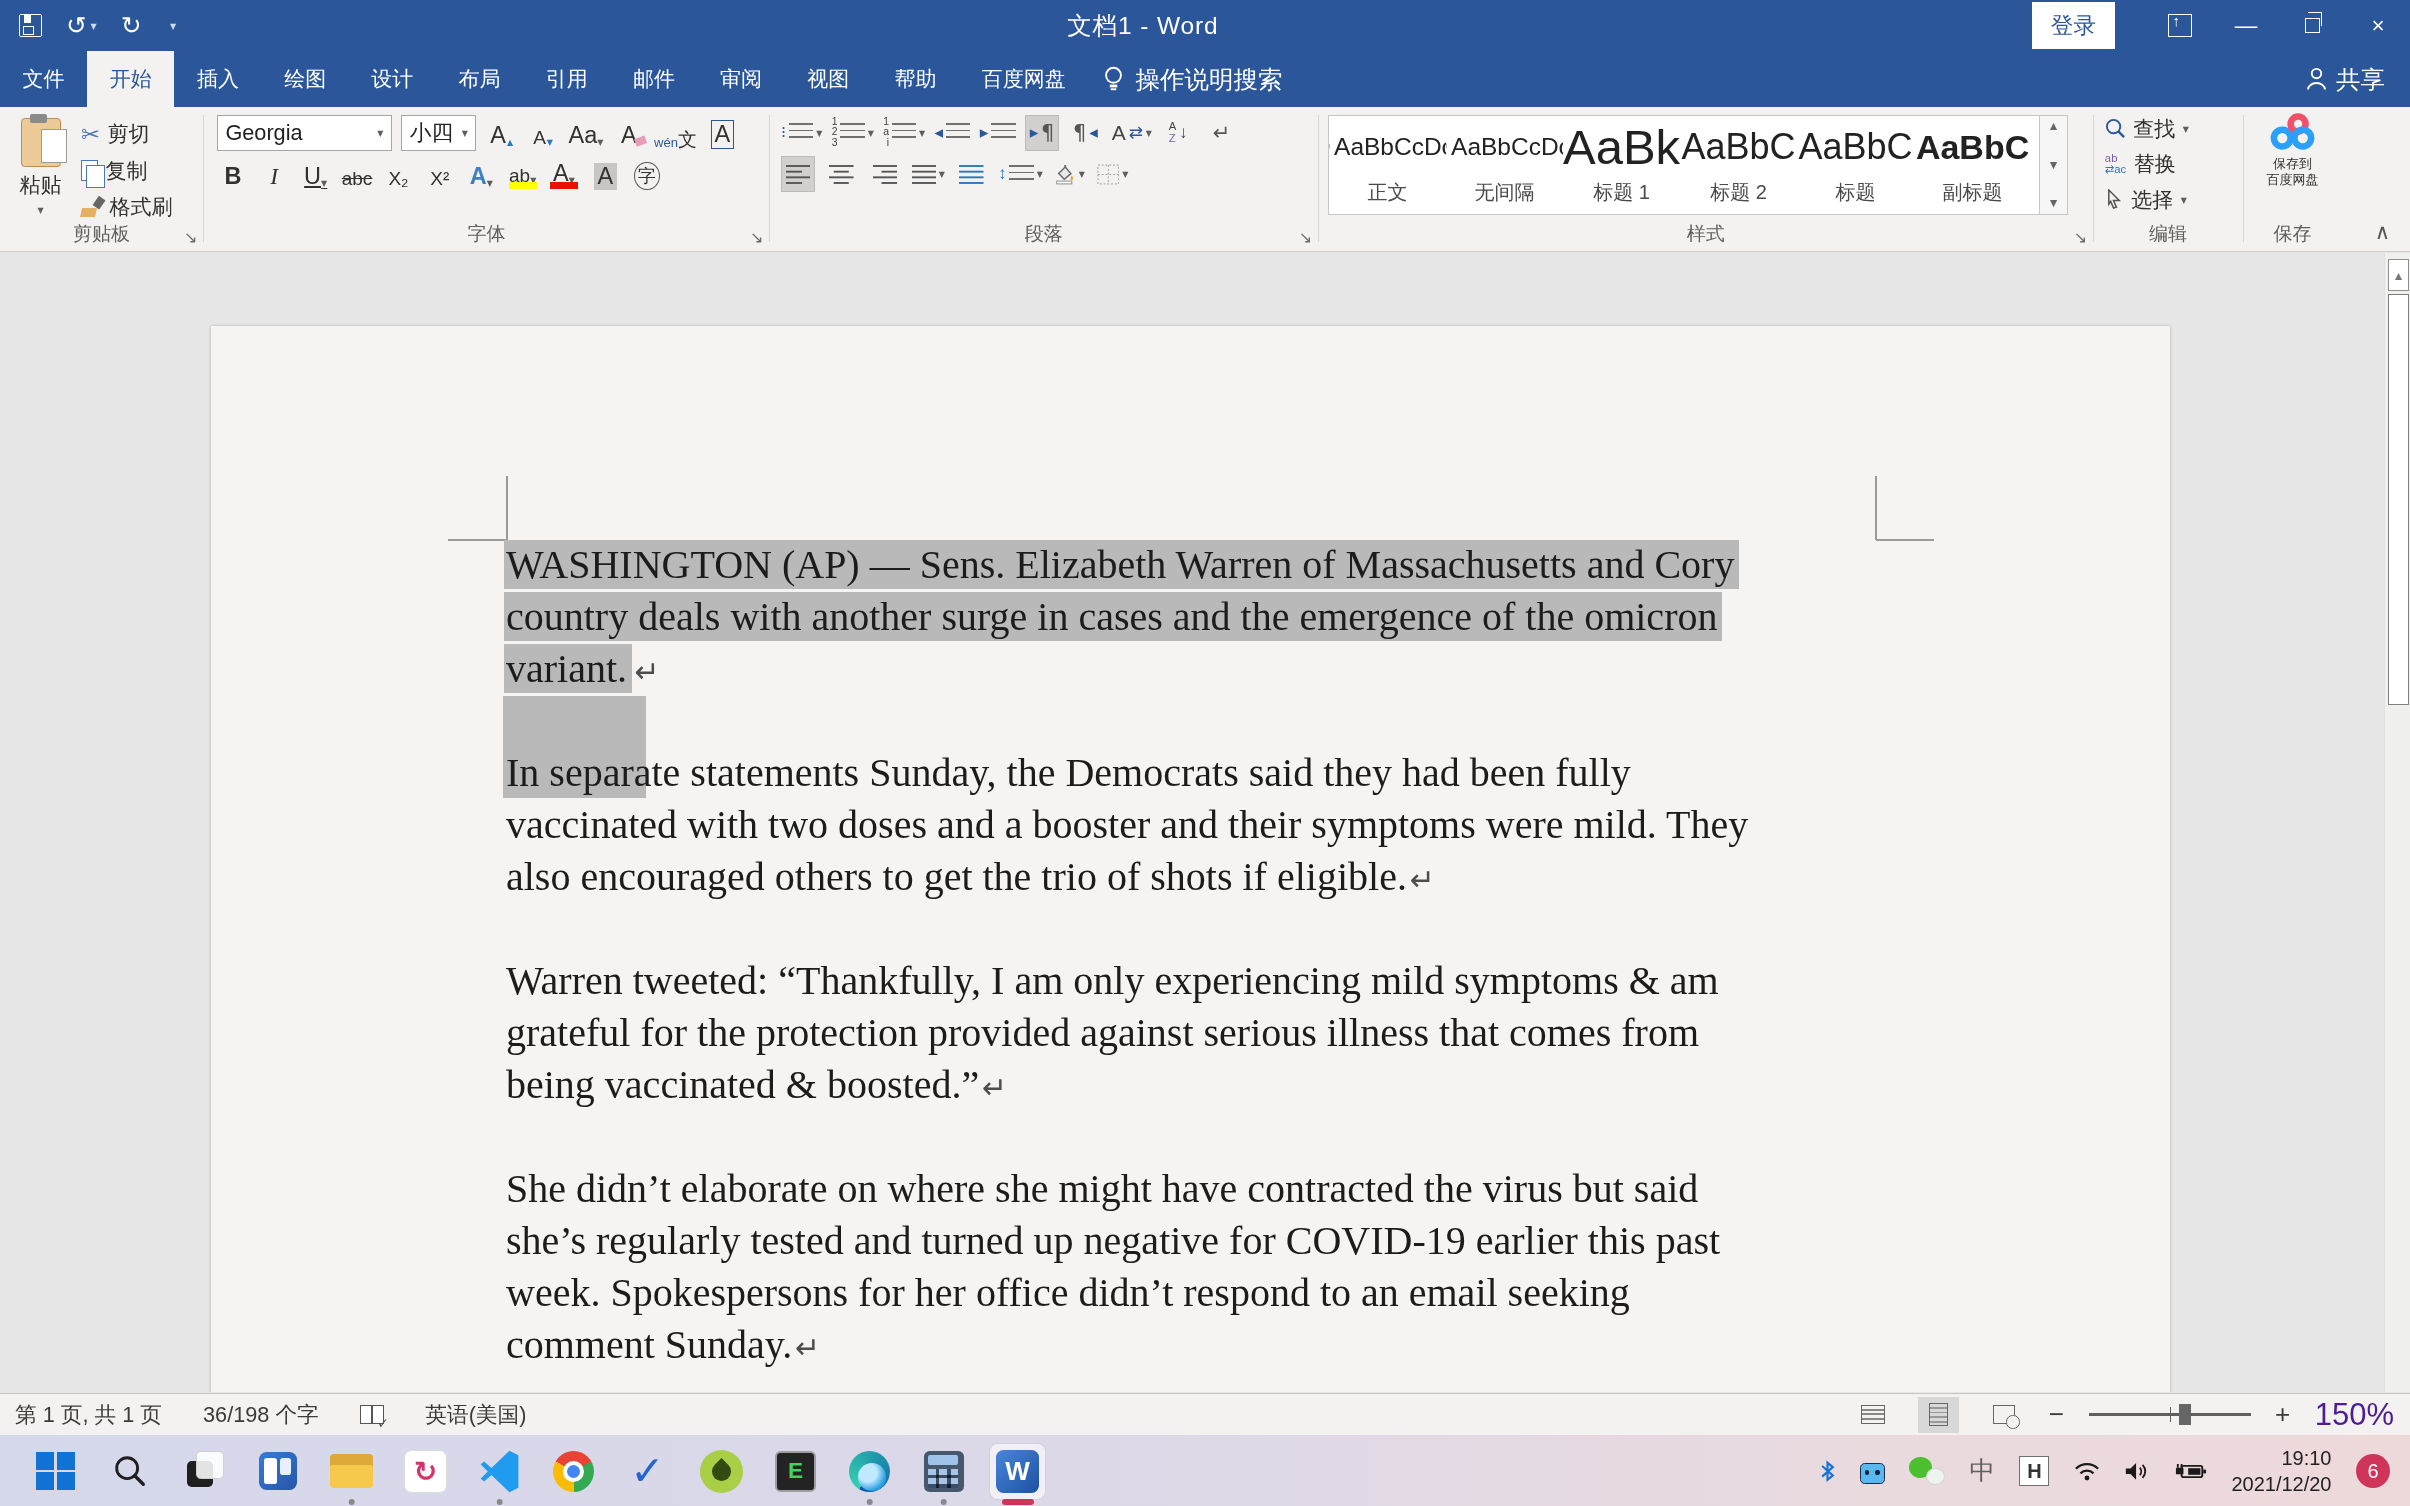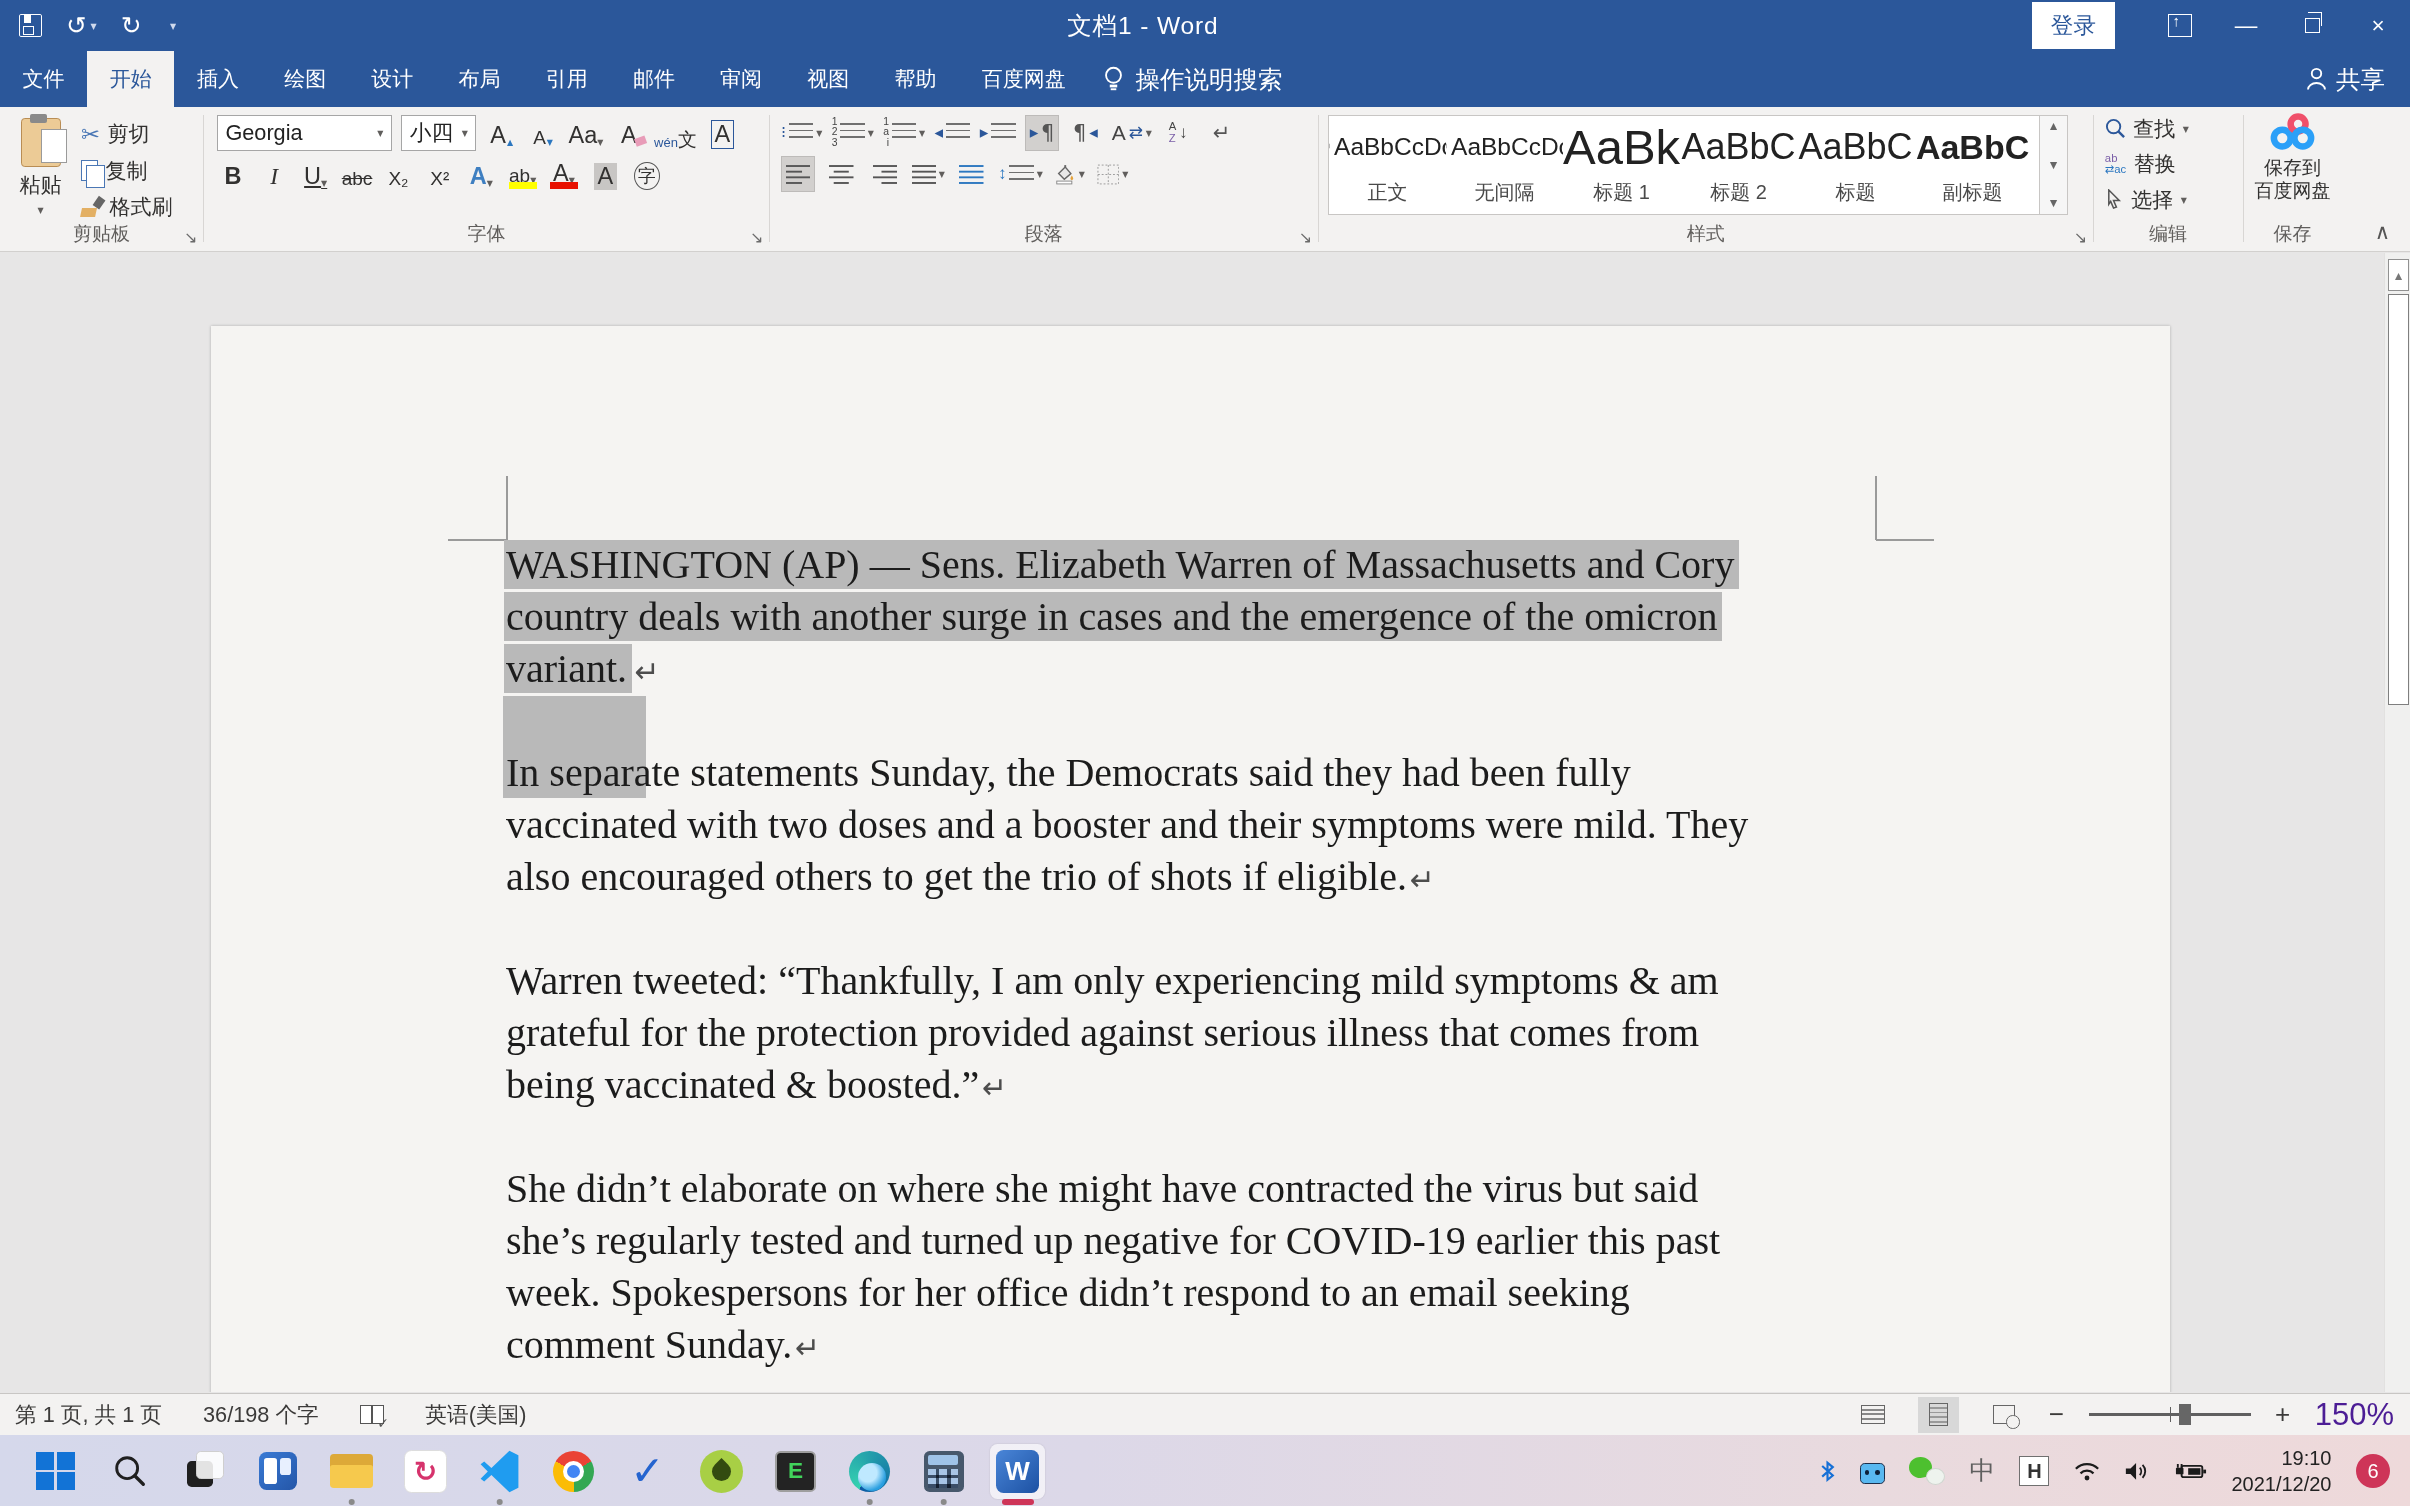--- a/index.html
+++ b/index.html
@@ -102,21 +102,21 @@
   .gal-scroll { width:28px; height:100px; border:0.9px solid #c8c6c4; border-left:none; background:#f6f6f6; display:flex; flex-direction:column; align-items:center; justify-content:space-between; padding:3.8px 0; font-size:12.2px; color:#666; }
 
   
   .g-edit { width:149px; padding-left:11.3px; display:flex; flex-direction:column; gap:7.5px; }
   .editrow { display:flex; align-items:center; gap:7.5px; font-size:21px; color:#323130; }
   .replace-ic { display:flex; flex-direction:column; font-size:11.3px; line-height:1; }
   .replace-ic .t1 { color:#7b5fa8; } .replace-ic .t2 { color:#2b77c0; }
 
   
   .g-save { width:98px; display:flex; flex-direction:column; align-items:center; padding-top:3.8px; }
-  .savelabel { font-size:19px; color:#323130; text-align:center; line-height:1.25; margin-top:3.8px; }
+  .savelabel { font-size:13px; color:#323130; text-align:center; line-height:1.25; margin-top:3.8px; }
   .collapse { position:absolute; right:21px; bottom:7.5px; font-size:21px; color:#555; }
 
   
   .canvas { position:absolute; left:0; top:253px; width:2411px; height:1139px; background:#e7e6e6; overflow:hidden; }
   .page { position:absolute; left:211px; top:73px; width:1959px; height:1318px; background:#f5f4f2; box-shadow:0 0 2.8px rgba(0,0,0,0.25); }
   .cmark { position:absolute; background:#9a9a9a; }
   .doctext { position:absolute; left:506px; top:286px; width:1375px; font-family:"Liberation Serif","DejaVu Serif",serif; font-size:40px; color:#1c1c1c; }
   .para { position:relative; margin-bottom:52px; }
   .dline { height:52px; line-height:52px; white-space:nowrap; position:relative; z-index:1; }
   .hl { background:#b9b9b9; padding:1.9px 4.7px 1.9px 1.9px; margin-left:-1.9px; }

